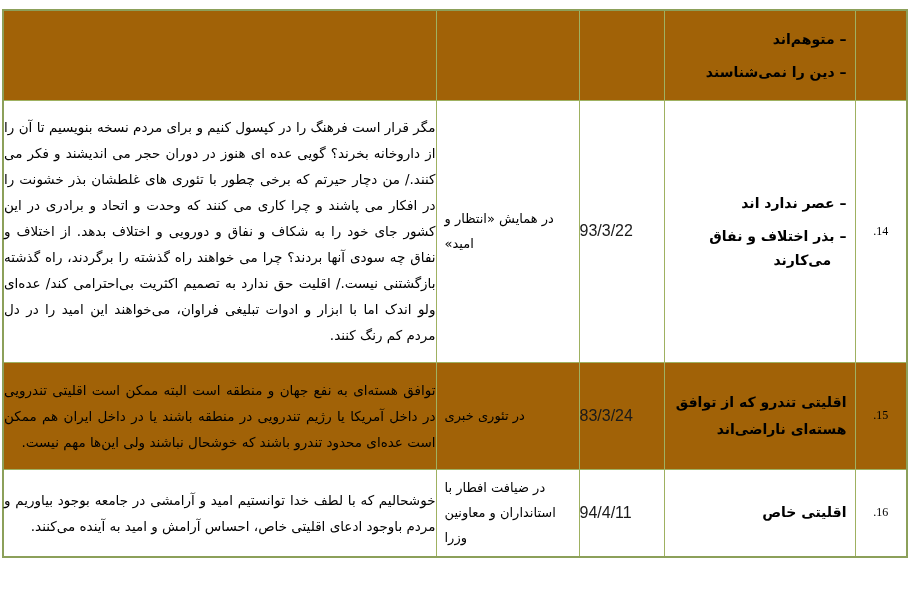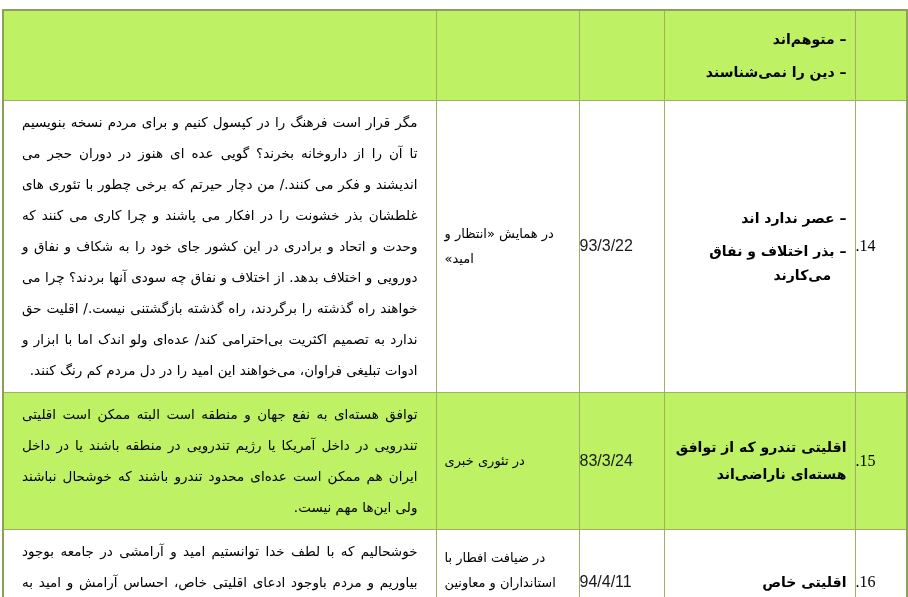--- a/index.html
+++ b/index.html
@@ -11,31 +11,31 @@
     position:absolute; top:9px; left:2px; width:904px;
     border-collapse:collapse; table-layout:fixed;
     direction:rtl;
     border:2px solid #8ca05a;
   }
   td {
     border:1px solid #9fb161;
     vertical-align:middle;
     background:#fff;
   }
-  tr.band td { background:#bef264; }
+  tr.band td { background:#a16207; }
 
   tr.h-header { height:90px; }
   tr.h-r14   { height:262px; }
   tr.h-r15   { height:107px; }
   tr.h-r16   { height:88px; }
 
   .cell-number {
-    direction:ltr;
+    text-align:center; direction:ltr;
     font-family:"Liberation Serif", serif;
-    font-size:16px;
+    font-size:12px;
   }
   .cell-subject {
     font-weight:bold;
     font-size:14px;
     padding:4px 8px;
     line-height:24px;
   }
   .subject-item {
     text-align:right;
     padding-right:1.1em;
@@ -50,22 +50,22 @@
   }
   .cell-context {
     text-align:left;
     font-size:13px;
     line-height:25px;
     padding:4px 8px;
   }
   .cell-text {
     text-align:justify;
     font-size:13.5px;
-    line-height:31px;
-    padding:6px 18px;
+    line-height:26px;
+    padding:6px 0;
   }
 </style>
 </head>
 <body>
 
 <div class="page">
   <table class="quotes">
     <colgroup>
       <col style="width:52px">
       <col style="width:191px">

